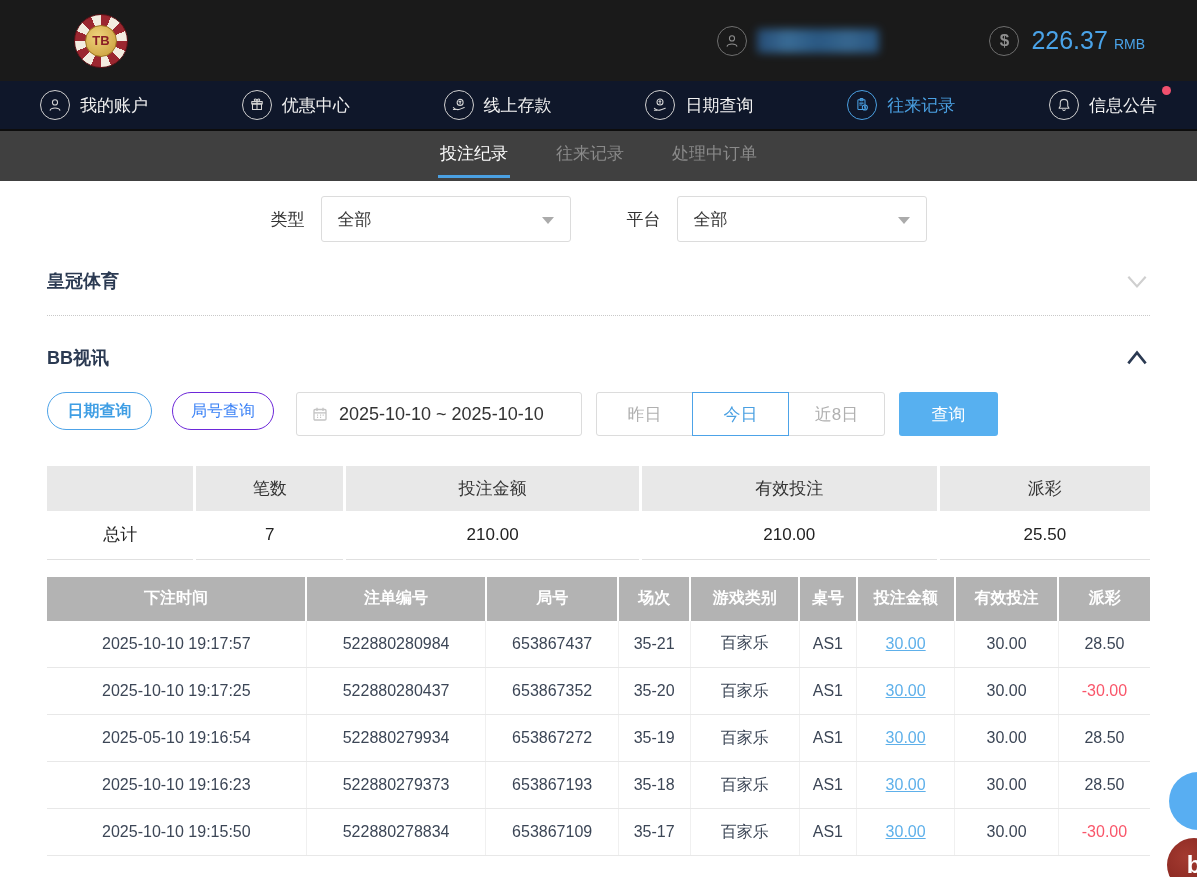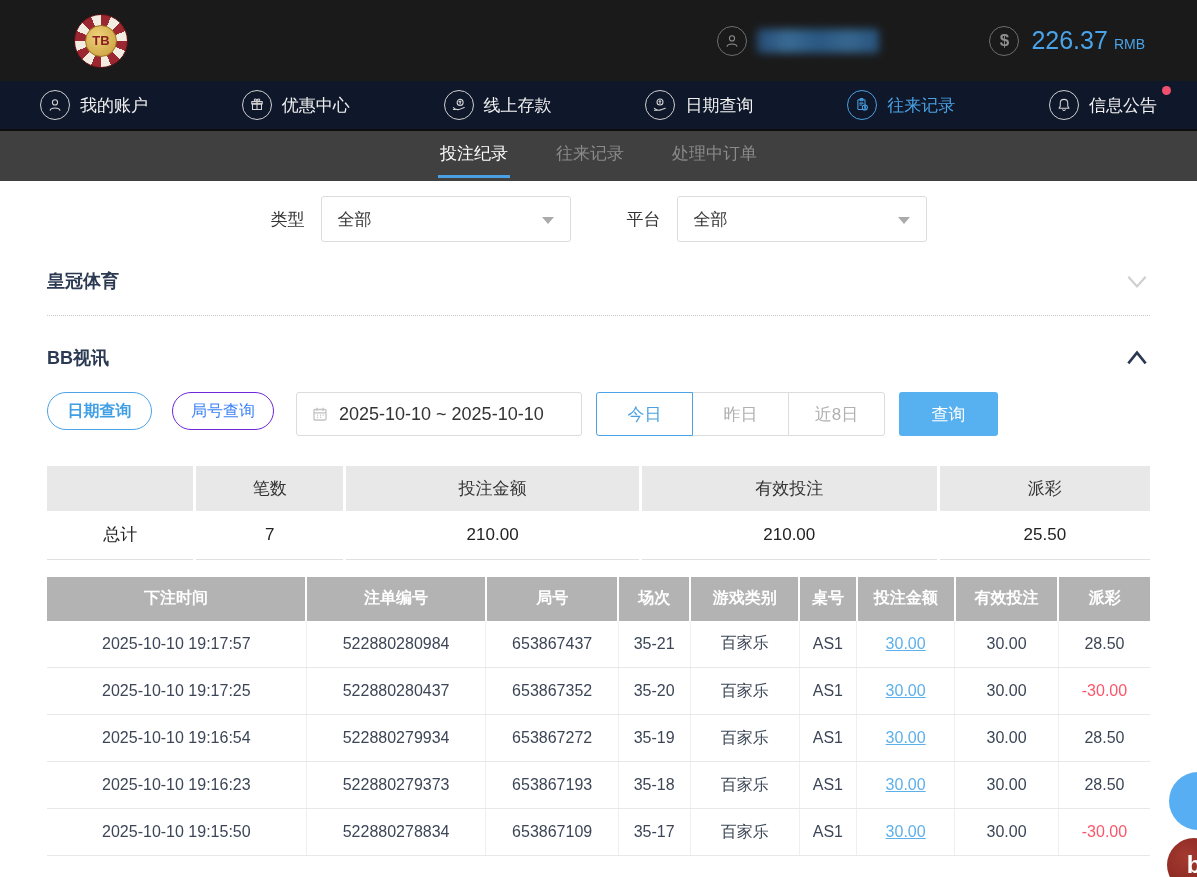--- a/index.html
+++ b/index.html
@@ -265,22 +265,22 @@
         <line x1="4" y1="10.5" x2="20" y2="10.5"></line>
         <line x1="8" y1="13.5" x2="9.5" y2="13.5"></line>
           <line x1="12" y1="13.5" x2="13.5" y2="13.5"></line>
           <line x1="15.5" y1="13.5" x2="17" y2="13.5"></line>
         <line x1="8" y1="16.5" x2="9.5" y2="16.5"></line>
           <line x1="12" y1="16.5" x2="13.5" y2="16.5"></line>
       </svg>
       <span class="date-text">2025-10-10 ~ 2025-10-10</span>
     </div>
     <div class="seg-group">
+      <div class="seg">昨日</div>
       <div class="seg active">今日</div>
-      <div class="seg">昨日</div>
       <div class="seg">近8日</div>
     </div>
     <button class="search-btn">查询</button>
   </div>
 
   <table class="summary-table">
     <colgroup>
         <col style="width:13.4%">
         <col style="width:13.6%">
         <col style="width:26.8%">
@@ -349,21 +349,21 @@
     <td>522880280437</td>
     <td>653867352</td>
     <td>35-20</td>
     <td>百家乐</td>
     <td>AS1</td>
     <td><a class="amt-link">30.00</a></td>
     <td>30.00</td>
     <td class="neg">-30.00</td>
   </tr>
         <tr>
-    <td>2025-10-10 19:16:54</td>
+    <td>2025-05-10 19:16:54</td>
     <td>522880279934</td>
     <td>653867272</td>
     <td>35-19</td>
     <td>百家乐</td>
     <td>AS1</td>
     <td><a class="amt-link">30.00</a></td>
     <td>30.00</td>
     <td>28.50</td>
   </tr>
         <tr>

